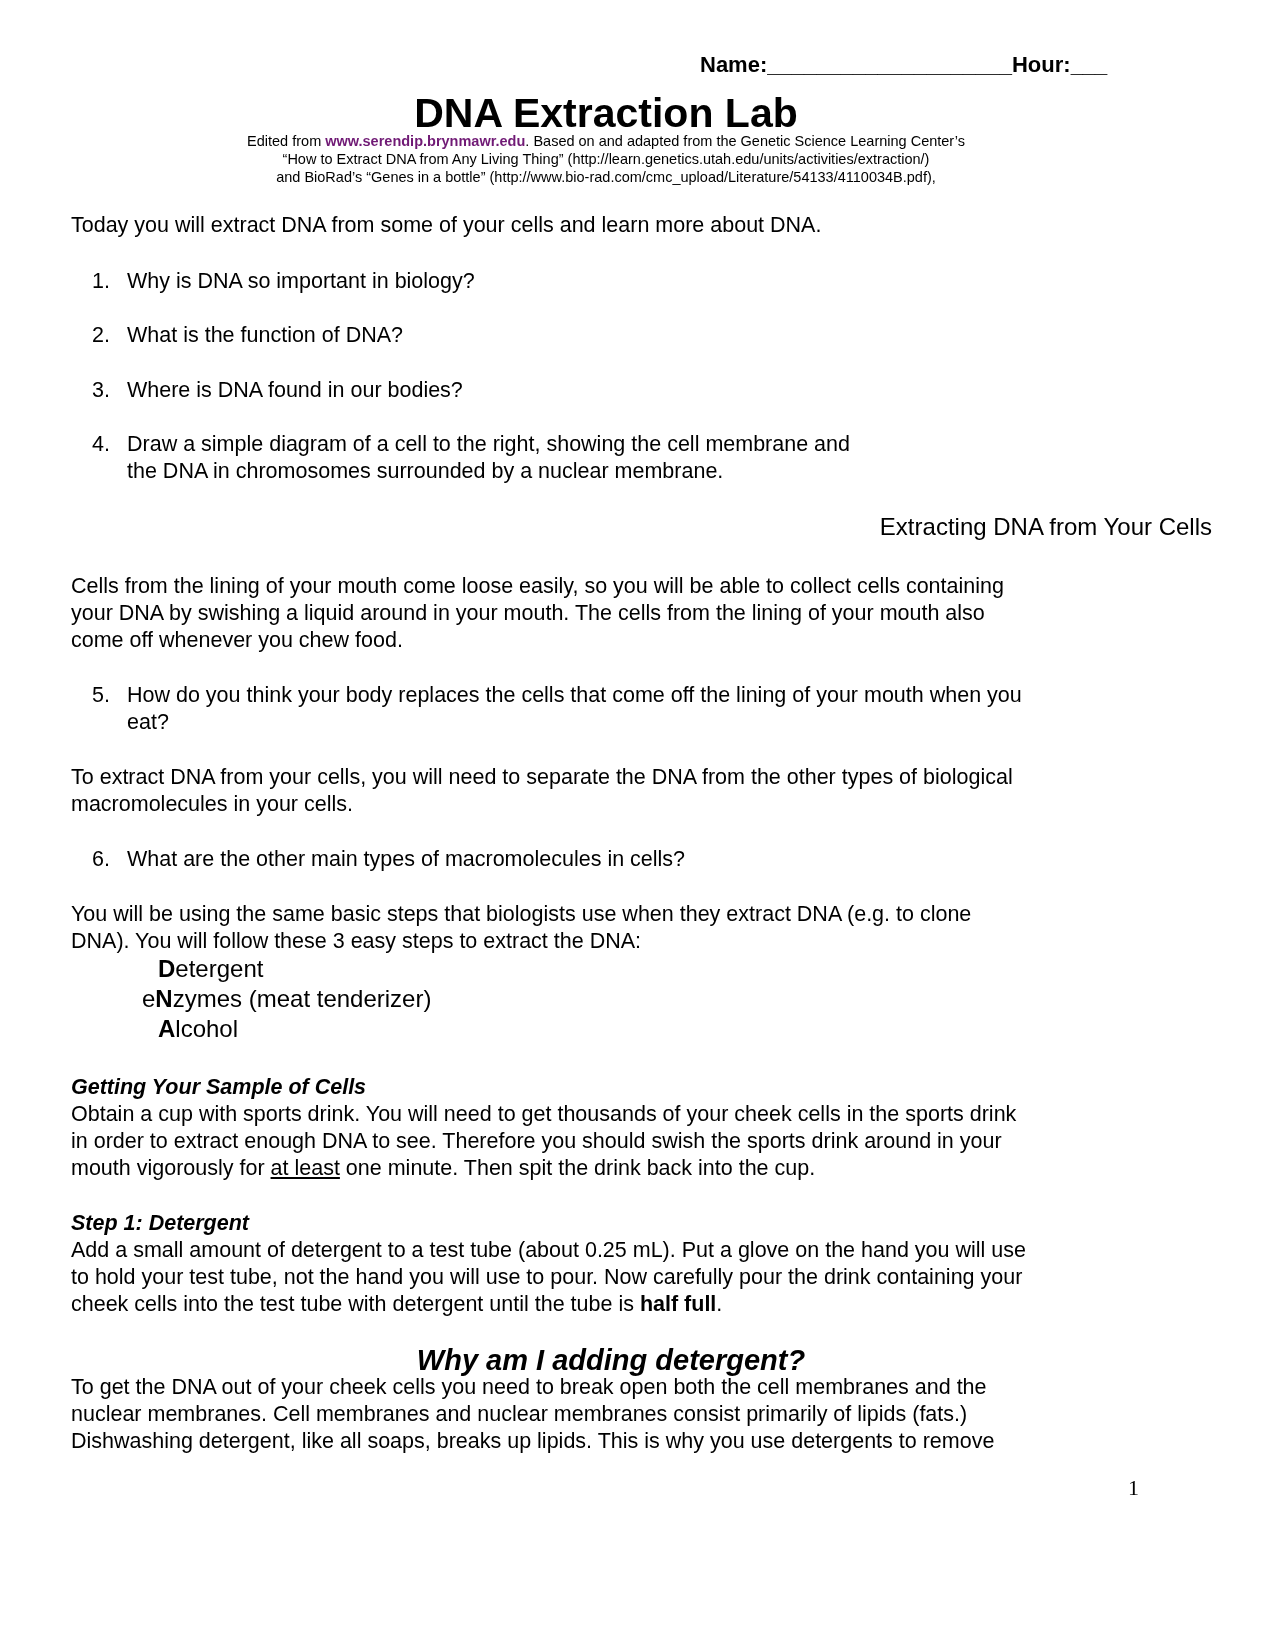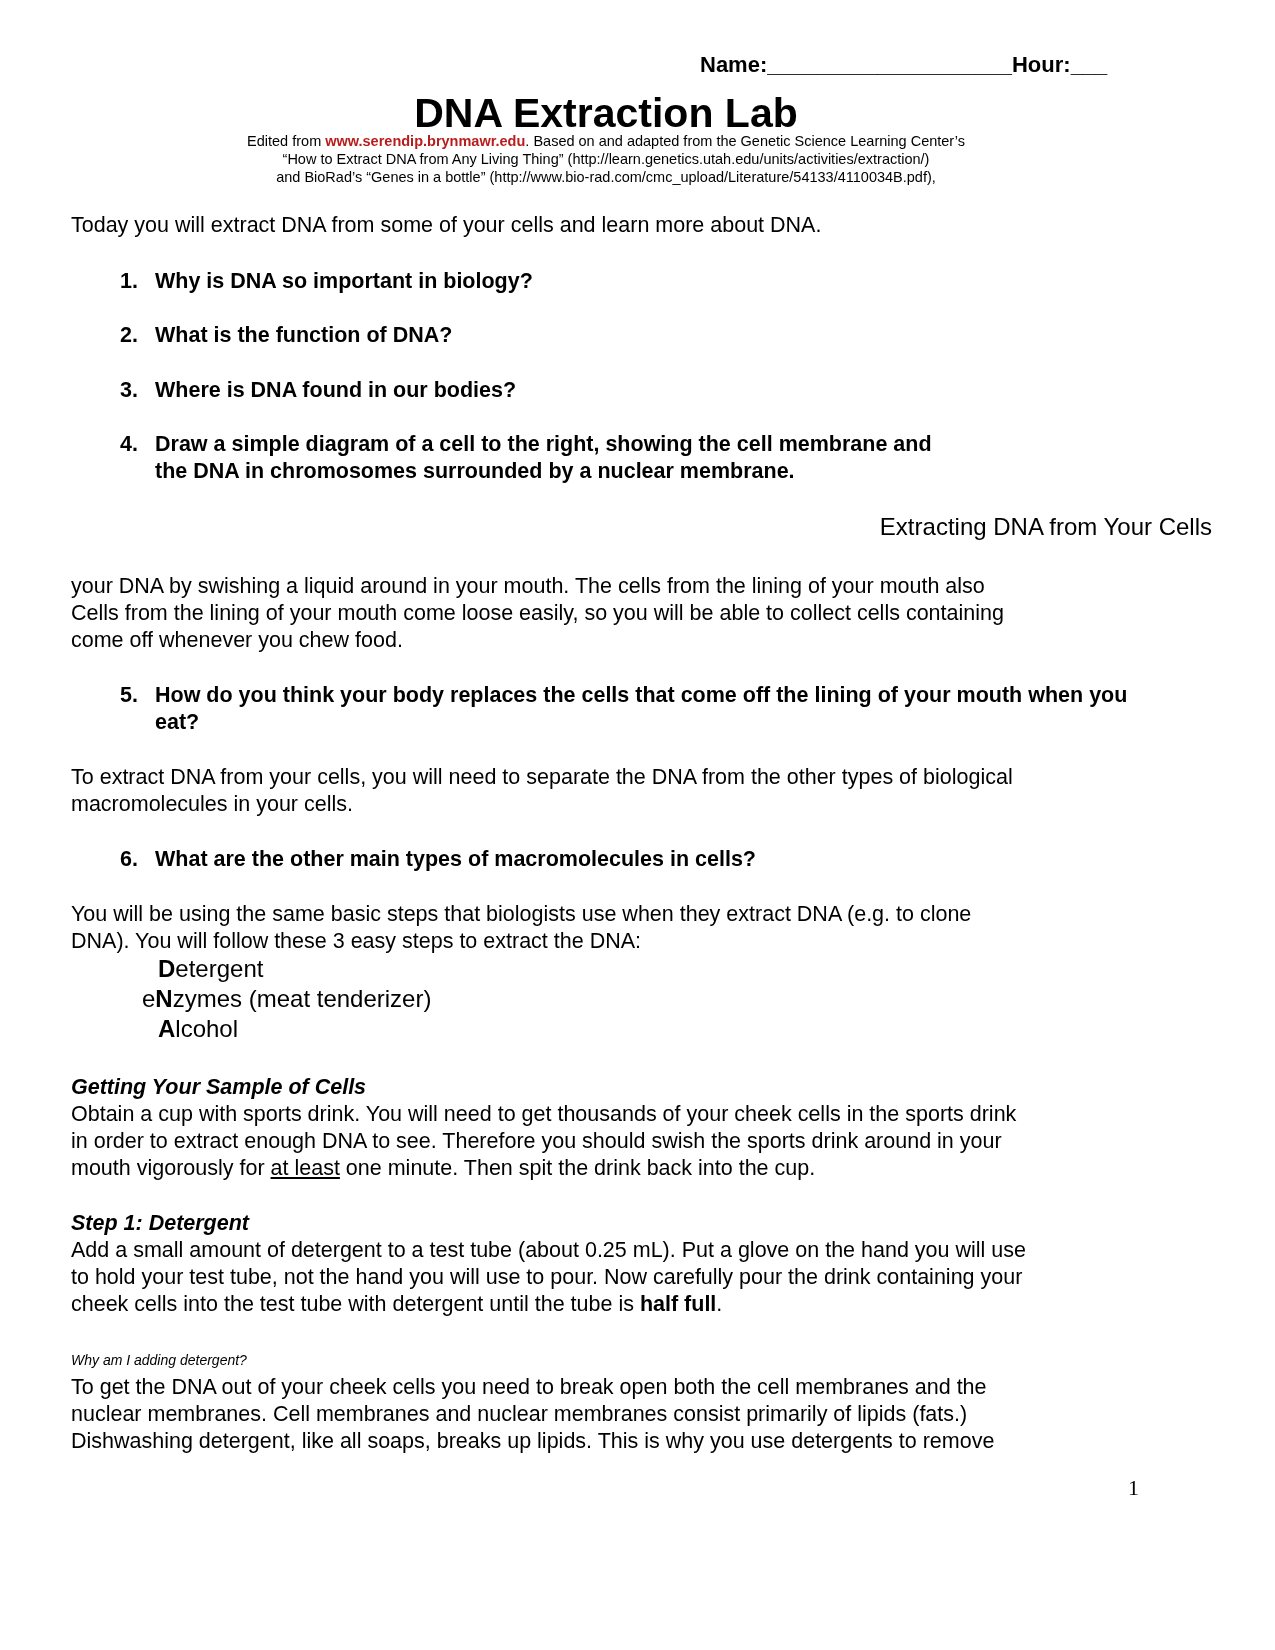--- a/index.html
+++ b/index.html
@@ -12,33 +12,33 @@
       left: 700px; top: 52px; font-size: 22px; font-weight: bold; white-space: pre;
     }
     .title {
       left: 0; width: 1212px; top: 82px; text-align: center;
       font-size: 41px; font-weight: bold; margin-top: 8px;
     }
     .credits {
       left: 0; width: 1212px; top: 132px; text-align: center;
       font-size: 14.5px; line-height: 18px;
     }
-    .credits .link { color: #b91c1c; font-weight: bold; }
+    .credits .link { color: #701a75; font-weight: bold; }
     .body-text { font-size: 21.5px; line-height: 27px; }
     .para { left: 71px; width: 1080px; }
-    .q { left: 120px; width: 1050px; font-weight: bold; }
+    .q { left: 92px; width: 1050px; }
     .q .num { display: inline-block; width: 35px; }
     .q .cont { padding-left: 35px; }
     .section-title {
       left: 0; width: 1212px; text-align: right; font-size: 24px; font-weight: normal;
     }
     .acro { font-size: 24px; line-height: 30px; }
     .acro b { font-weight: bold; }
     .heading { font-weight: bold; font-size: 21.5px; font-style: italic; }
-    .heading-italic { font-weight: normal; font-style: italic; font-size: 14px; }
+    .heading-italic { font-weight: bold; font-style: italic; font-size: 29px; text-align: center; }
     .underline { text-decoration: underline; }
     .page-num {
       left: 1128px; top: 1475px; font-family: "Liberation Serif", serif; font-size: 22px;
     }
   </style>
 </head>
 <body>
 
 <div class="abs name-line"><span>Name:</span><span>____________________</span><span>Hour:</span><span>___</span></div>
 
@@ -56,22 +56,22 @@
 <div class="abs q body-text" style="top:322px"><span class="num">2.</span><span>What is the function of DNA?</span></div>
 <div class="abs q body-text" style="top:377px"><span class="num">3.</span><span>Where is DNA found in our bodies?</span></div>
 <div class="abs q body-text" style="top:431px">
   <div><span class="num">4.</span><span>Draw a simple diagram of a cell to the right, showing the cell membrane and</span></div>
   <div class="cont">the DNA in chromosomes surrounded by a nuclear membrane.</div>
 </div>
 
 <div class="abs section-title" style="top:513px">Extracting DNA from Your Cells</div>
 
 <div class="abs para body-text" style="top:573px">
+  <div>Cells from the lining of your mouth come loose easily, so you will be able to collect cells containing</div>
   <div>your DNA by swishing a liquid around in your mouth.  The cells from the lining of your mouth also</div>
-  <div>Cells from the lining of your mouth come loose easily, so you will be able to collect cells containing</div>
   <div>come off whenever you chew food.</div>
 </div>
 
 <div class="abs q body-text" style="top:682px">
   <div><span class="num">5.</span><span>How do you think your body replaces the cells that come off the lining of your mouth when you</span></div>
   <div class="cont">eat?</div>
 </div>
 
 <div class="abs para body-text" style="top:764px">
   <div>To extract DNA from your cells, you will need to separate the DNA from the other types of biological</div>

